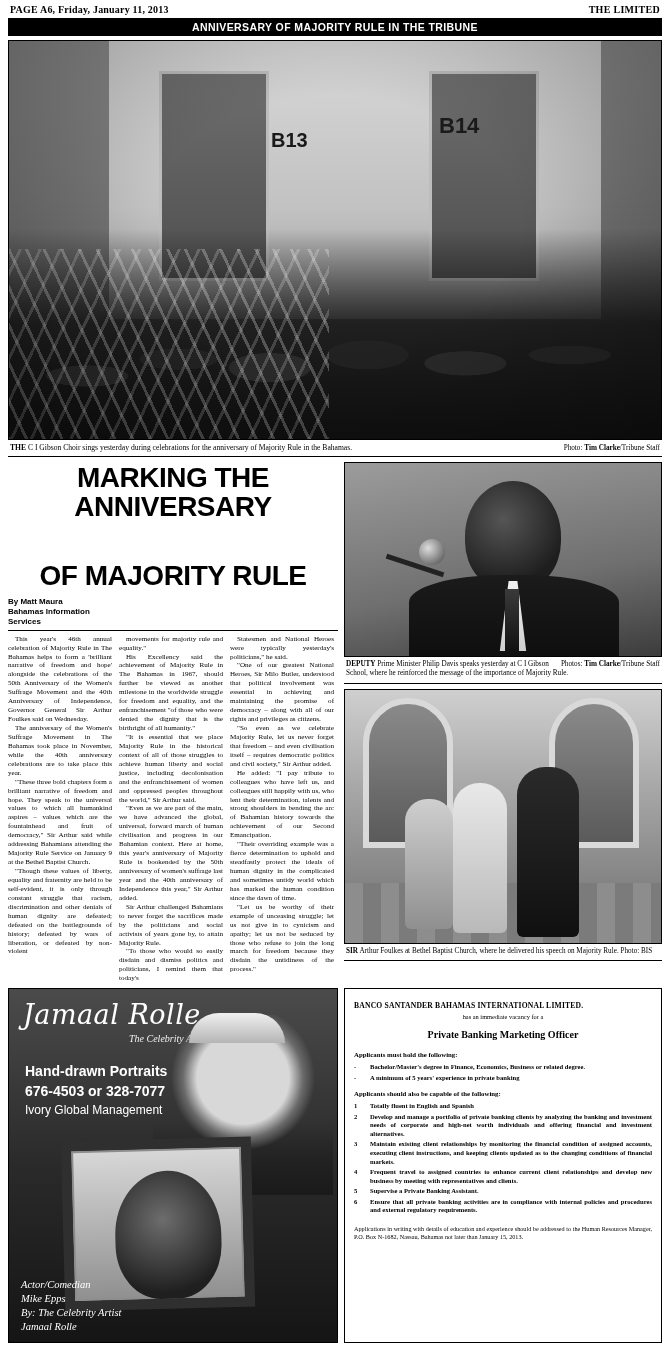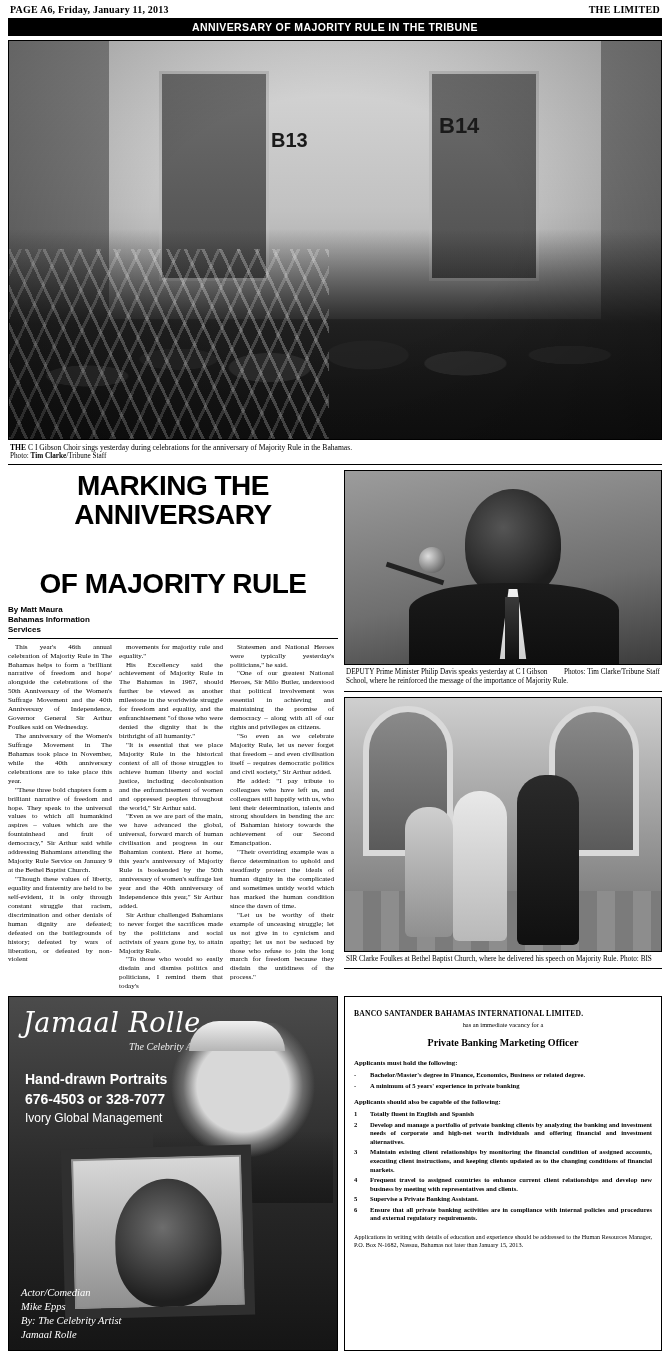--- a/index.html
+++ b/index.html
@@ -108,21 +108,20 @@
   }
 
   .caption-row {
     display: flex;
     justify-content: space-between;
     align-items: baseline;
     font-size: 7.6px;
     padding: 3px 2px 4px 2px;
     border-bottom: 1px solid #000;
     margin-bottom: 5px;
-    flex-direction: column;
   }
   .caption-row .cap-text strong { font-weight: bold; }
   .credit { font-size: 7.2px; }
   .credit strong { font-weight: bold; }
 
   
   .main-grid {
     display: flex;
     gap: 6px;
   }
@@ -203,21 +202,21 @@
     position: absolute; left: 40px; top: 100px;
     width: 60px; height: 5px; background: #222; transform: rotate(18deg);
   }
 
   .cap-block {
     font-size: 7.2px;
     line-height: 1.3;
     padding: 3px 2px 4px 2px;
     border-bottom: 1px solid #000;
   }
-  .cap-block strong { font-weight: normal; }
+  .cap-block strong { font-weight: bold; }
   .cap-block .ph-credit { float: right; }
 
   .church-photo { width: 318px; height: 255px; margin-top: 5px; background: #8a8a8a; }
   .church-photo .bg {
     position: absolute; inset: 0;
     background: linear-gradient(180deg,#cfcfcf,#a6a6a6 40%,#6d6d6d);
   }
   .church-photo .arch {
     position: absolute; left: 18px; top: 8px; width: 90px; height: 150px;
     border: 6px solid #d9d9d9; border-radius: 45px 45px 0 0;
@@ -478,21 +477,21 @@
       <div class="photo-box church-photo">
         <div class="bg"></div>
         <div class="arch"></div>
         <div class="arch2"></div>
         <div class="floor"></div>
         <div class="figC"></div>
         <div class="figA"></div>
         <div class="figB"></div>
       </div>
       <div class="cap-block">
-        <strong>SIR</strong><span> Clarke Foulkes at Bethel Baptist Church, where he delivered his speech on Majority Rule. Photo: BIS</span>
+        <strong>SIR</strong><span> Arthur Foulkes at Bethel Baptist Church, where he delivered his speech on Majority Rule. Photo: BIS</span>
       </div>
     </div>
   </div>
 
   <div class="bottom-grid">
 
     <div class="ad-rolle">
       <div class="script">Jamaal Rolle</div>
       <div class="sub">The Celebrity Artist</div>
       <div class="line1">Hand-drawn Portraits</div>

